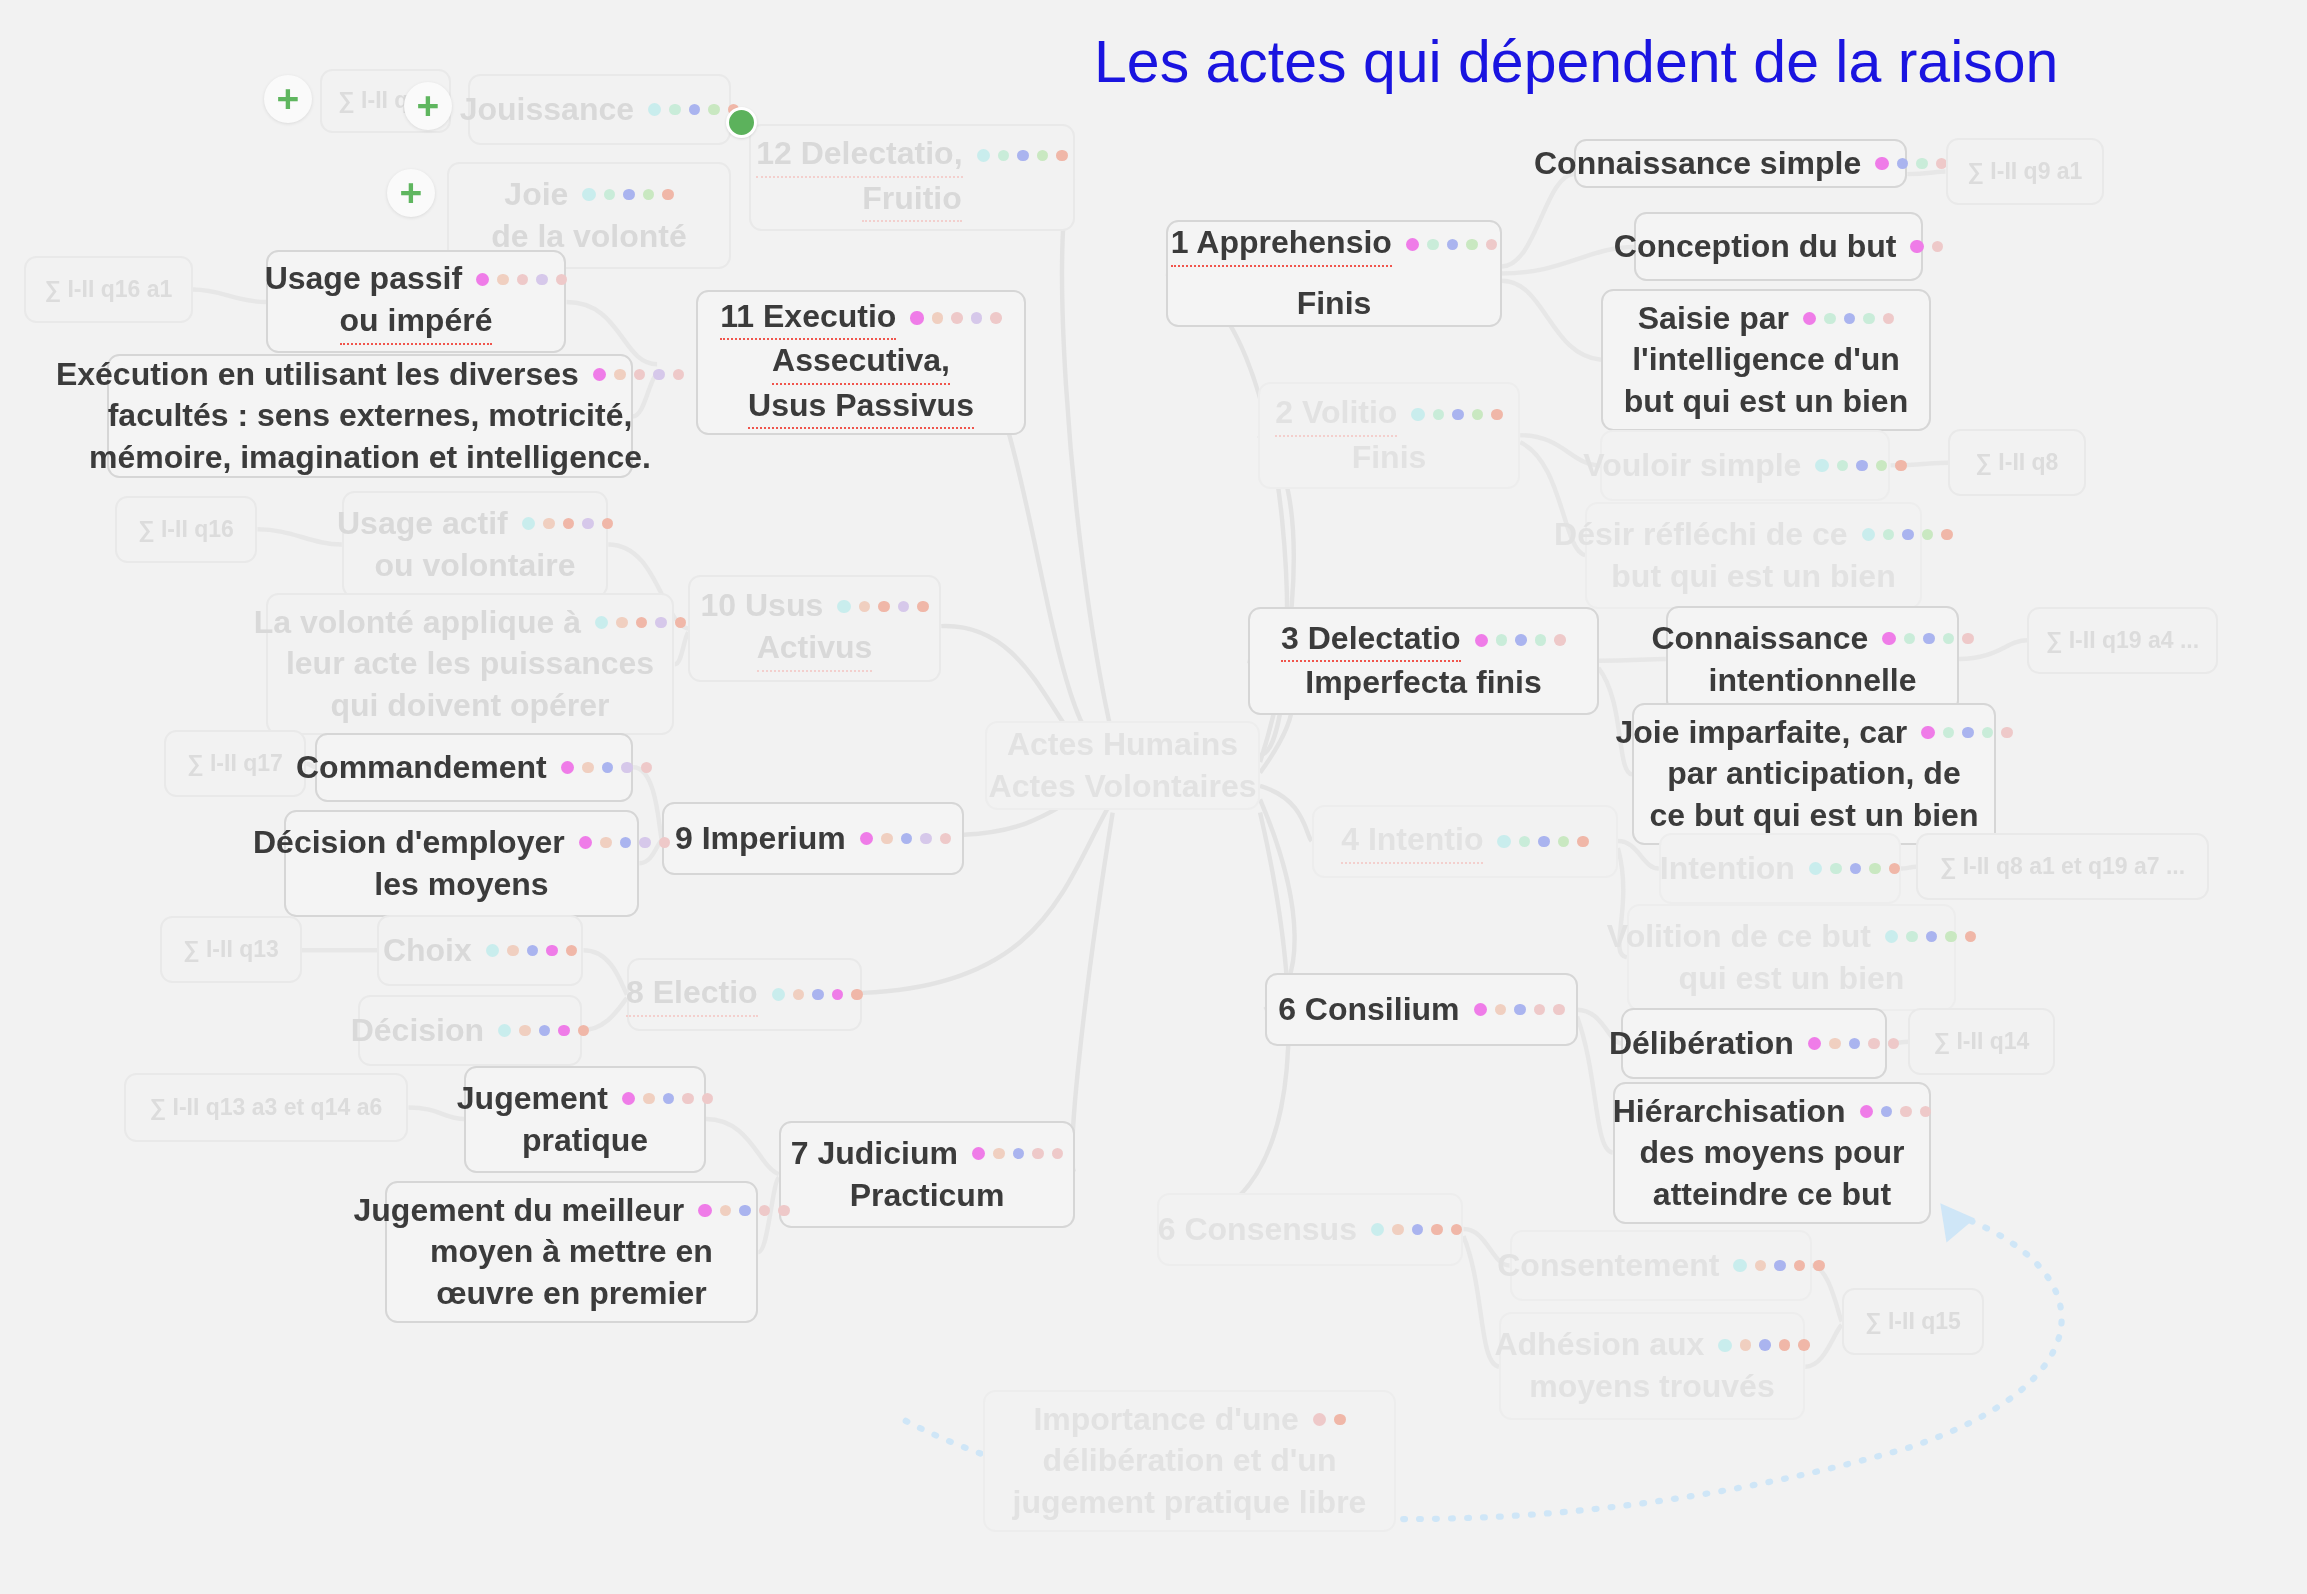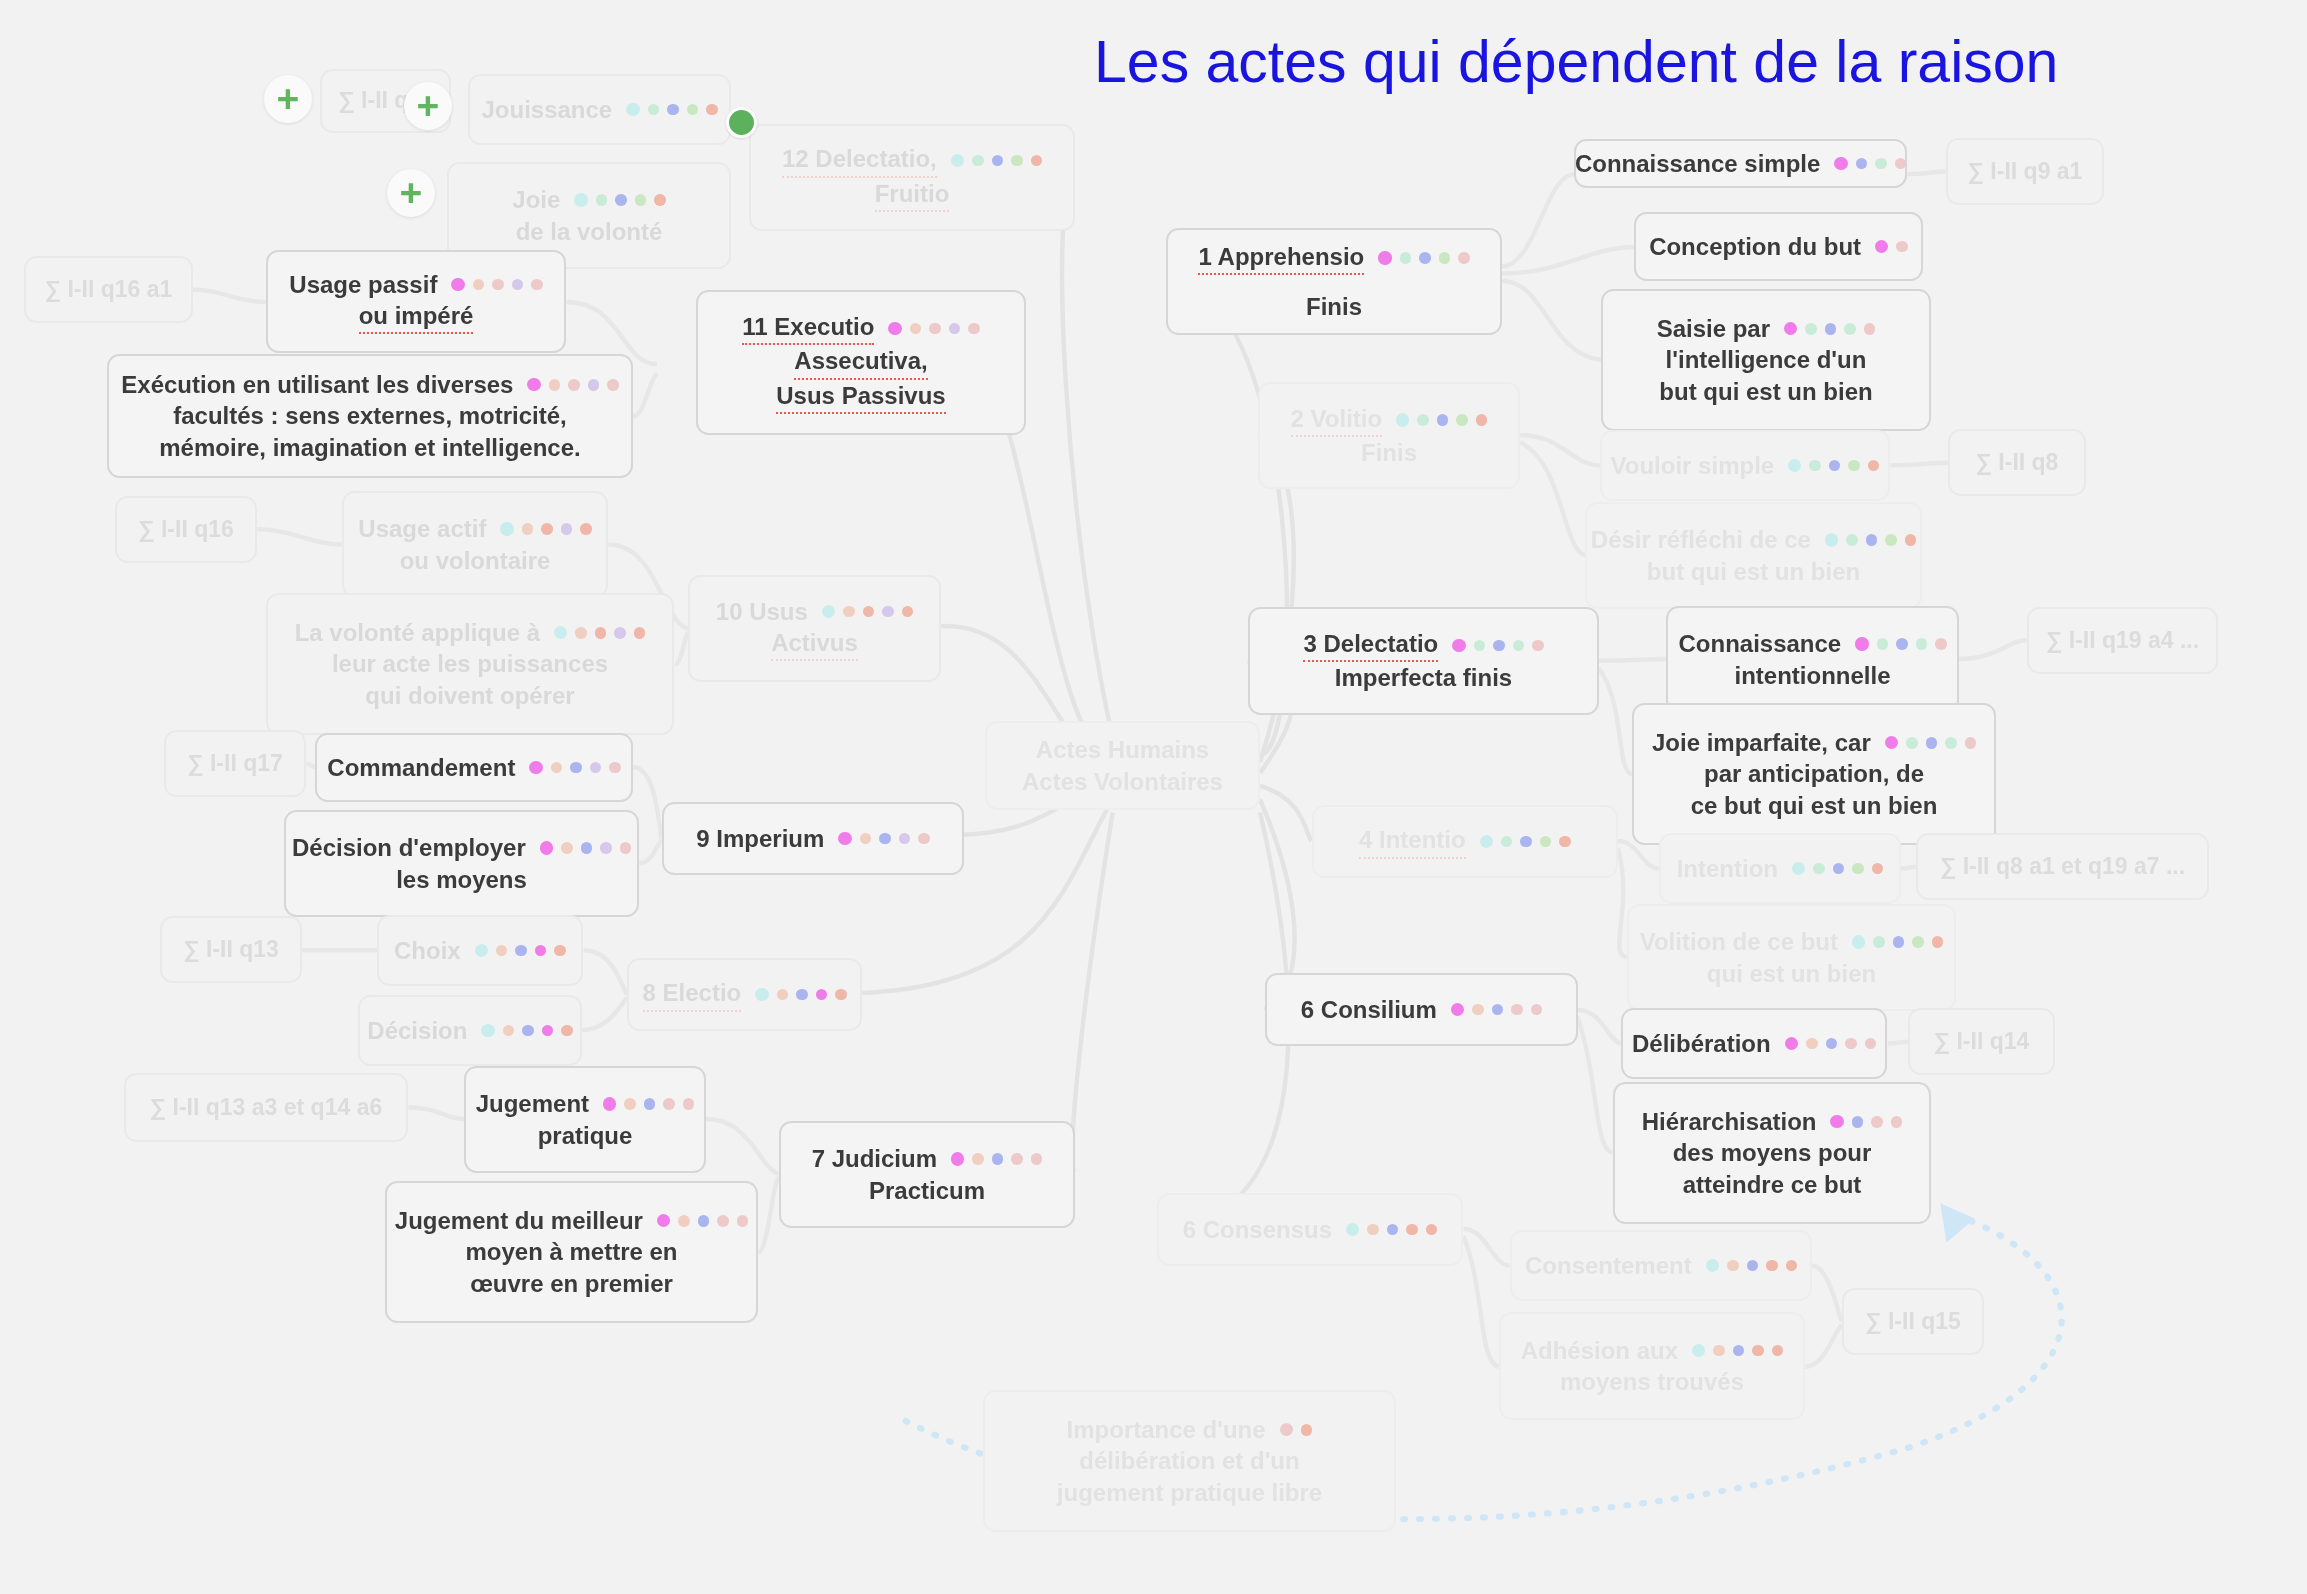--- a/index.html
+++ b/index.html
@@ -20,21 +20,21 @@
     border:2.7px solid #d6d6d6;
     border-radius:12.4px;
     display:flex;
     flex-direction:column;
     align-items:center;
     justify-content:center;
     padding:10.7px 19.5px;
     line-height:1.30;
     font-weight:bold;
     color:#3b3b3b;
-    font-size:24px;
+    font-size:32px;
     white-space:nowrap;
   }
   .node .txt{display:block;text-align:center;}
   .node.faded{ color:#d9d9d9; border-color:#e9e9e9; background:#f2f2f2;}
   .node.faint{ color:#e2e2e2; border-color:#ededed; background:#f2f2f2;}
   .node.ref{ font-weight:bold; color:#dcdcdc; border-color:#e9e9e9; font-size:23px;}
 
   
   .sp{
     border-bottom:2.7px dotted #f0544c;
@@ -410,21 +410,21 @@
             <i style="background: rgb(239, 124, 232);"></i>
             <i class="sm" style="background: rgb(240, 207, 192);"></i>
             <i class="sm" style="background: rgb(170, 180, 239);"></i>
             <i class="sm" style="background: rgb(238, 201, 201);"></i>
             <i class="sm" style="background: rgb(238, 201, 201);"></i>
           </span>
         </div>
         <span class="txt">moyen à mettre en</span>
         <span class="txt">œuvre en premier</span>
       </div>
-      <div class="node" style="left: 1166px; top: 228px; width: 336px; height: 107px; gap: 16px;">
+      <div class="node" style="left: 1166px; top: 220px; width: 336px; height: 107px; gap: 16px;">
         <div class="row">
           <span class="txt sp">1 Apprehensio</span>
           <span class="dots">
             <i style="background: rgb(239, 124, 232);"></i>
             <i class="sm" style="background: rgb(201, 236, 217);"></i>
             <i class="sm" style="background: rgb(170, 180, 239);"></i>
             <i class="sm" style="background: rgb(201, 232, 193);"></i>
             <i class="sm" style="background: rgb(238, 201, 201);"></i>
           </span>
         </div>

